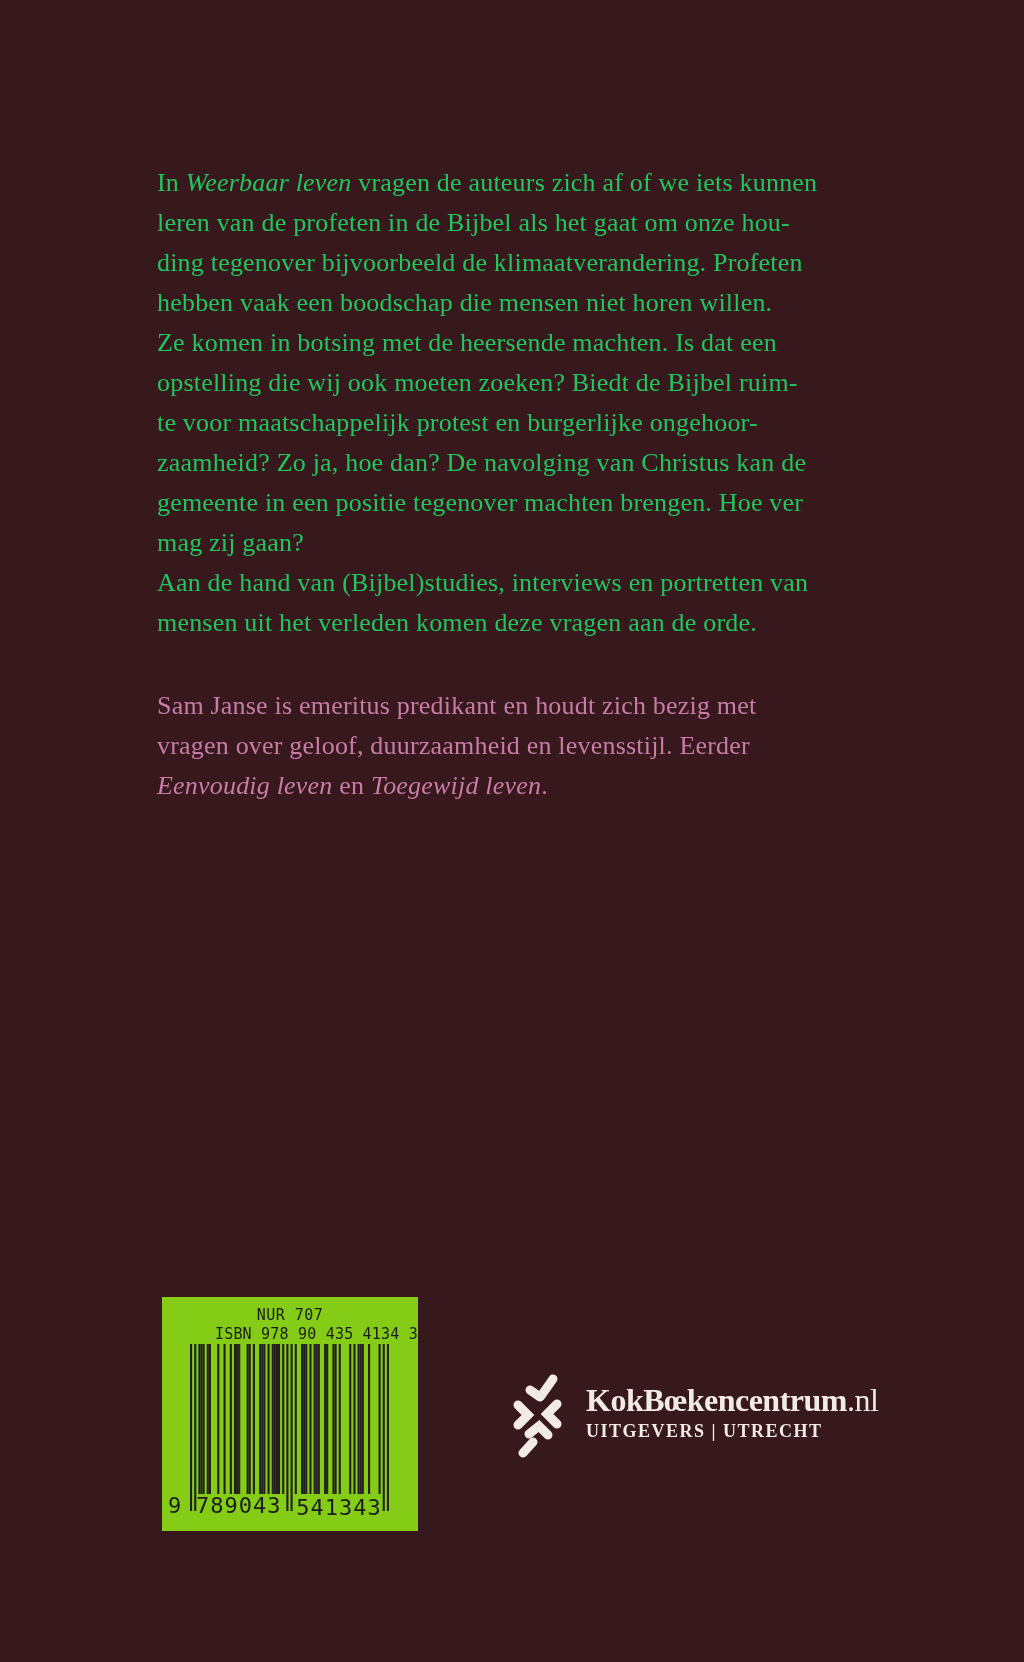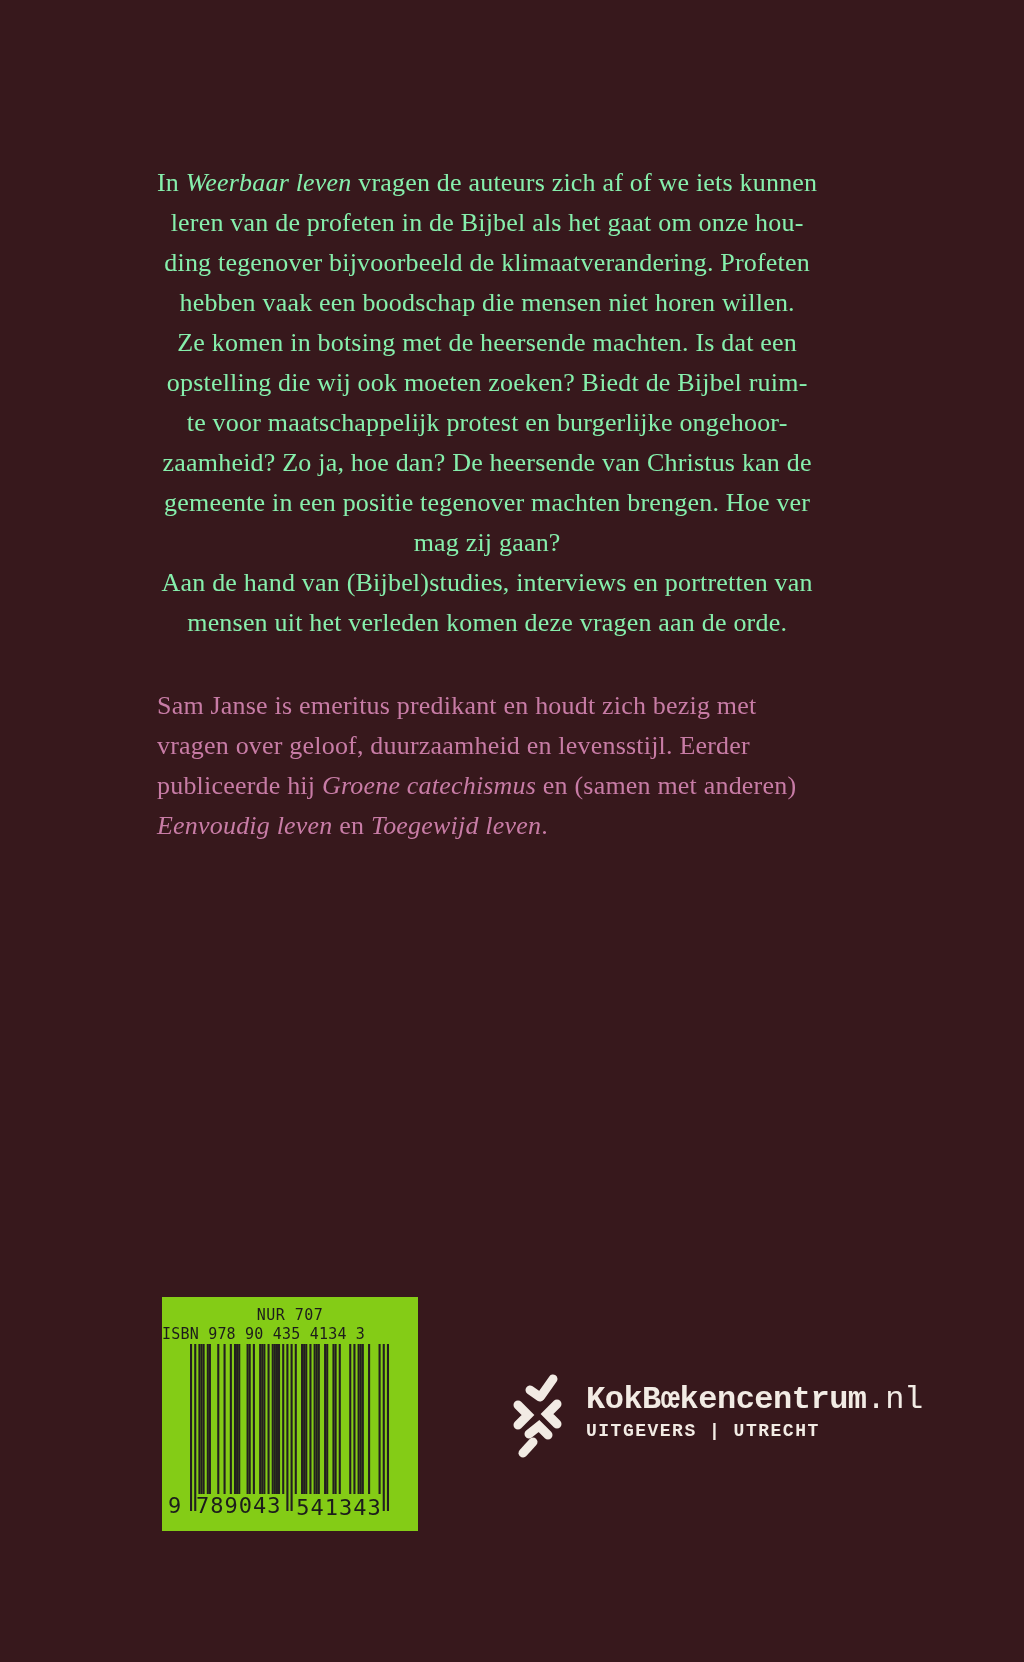--- a/index.html
+++ b/index.html
@@ -6,69 +6,68 @@
   .cover{
     position:relative;
     width:1024px;height:1662px;
     background:#37181c;
     overflow:hidden;
     font-family:"Liberation Serif", serif;
   }
   .textblock{position:absolute;left:157px;white-space:nowrap;}
   .textblock .line{height:40px;line-height:40px;font-size:26px;letter-spacing:0.2px;}
   .textblock em{font-style:italic;}
-  .synopsis{top:163px;color:#86efac;text-align:center;}
+  .synopsis{top:163px;color:#22c55e;}
   .bio{top:686px;color:#c87ca6;}
 
   
   .barcode-box{
     position:absolute;left:162px;top:1297px;width:256px;height:234px;
     background:#84cc16;
     font-family:"DejaVu Sans Mono", monospace;
     color:#1c1c1c;
   }
   .barcode-box .nur{position:absolute;top:9px;left:0;width:100%;text-align:center;font-size:15px;letter-spacing:0.5px;}
-  .barcode-box .isbn{position:absolute;top:28px;left:0;width:100%;text-align:left;font-size:15px;letter-spacing:0.2px;}
+  .barcode-box .isbn{position:absolute;top:28px;left:0;width:100%;text-align:right;font-size:15px;letter-spacing:0.2px;}
   .bars{position:absolute;left:28px;top:47px;}
   .ean-digit-left{position:absolute;left:6px;top:196px;font-size:22px;}
   .ean-group1{position:absolute;left:34px;top:196px;width:90px;text-align:left;font-size:22px;letter-spacing:1px;}
   .ean-group2{position:absolute;left:132px;top:198px;width:90px;text-align:center;font-size:22px;letter-spacing:1px;}
 
   
   .publisher{position:absolute;left:506px;top:1370px;width:420px;height:92px;color:#f2ebe4;}
   .pub-mark{position:absolute;left:0;top:0;}
-  .pub-text{position:absolute;left:80px;top:14px;font-family:Liberation Mono, monospace;}
+  .pub-text{position:absolute;left:80px;top:14px;font-family:Liberation Serif, serif;}
   .pub-name{font-size:32px;font-weight:bold;letter-spacing:-0.5px;line-height:32px;}
   .pub-name .suffix{font-weight:normal;}
   .pub-tagline{margin-top:6px;font-size:18px;font-weight:600;letter-spacing:1.5px;line-height:18px;}
 </style>
 </head>
 <body>
 
 <div class="cover">
 
   <div class="textblock synopsis">
       <div class="line"><span>In </span><em>Weerbaar leven</em><span> vragen de auteurs zich af of we iets kunnen</span></div>
       <div class="line"><span>leren van de profeten in de Bijbel als het gaat om onze hou-</span></div>
       <div class="line"><span>ding tegenover bijvoorbeeld de klimaatverandering. Profeten</span></div>
       <div class="line"><span>hebben vaak een boodschap die mensen niet horen willen.</span></div>
       <div class="line"><span>Ze komen in botsing met de heersende machten. Is dat een</span></div>
       <div class="line"><span>opstelling die wij ook moeten zoeken? Biedt de Bijbel ruim-</span></div>
       <div class="line"><span>te voor maatschappelijk protest en burgerlijke ongehoor-</span></div>
-      <div class="line"><span>zaamheid? Zo ja, hoe dan? De heersende van Christus kan de</span></div>
+      <div class="line"><span>zaamheid? Zo ja, hoe dan? De navolging van Christus kan de</span></div>
       <div class="line"><span>gemeente in een positie tegenover machten brengen. Hoe ver</span></div>
       <div class="line"><span>mag zij gaan?</span></div>
       <div class="line"><span>Aan de hand van (Bijbel)studies, interviews en portretten van</span></div>
       <div class="line"><span>mensen uit het verleden komen deze vragen aan de orde.</span></div>
     </div>
 
   <div class="textblock bio">
       <div class="line"><span>Sam Janse is emeritus predikant en houdt zich bezig met</span></div>
       <div class="line"><span>vragen over geloof, duurzaamheid en levensstijl. Eerder</span></div>
-      <div class="line"><span>publiceerde hij </span><em>Groene catechismus</em><span> en (samen met anderen)</span></div>
       <div class="line"><em>Eenvoudig leven</em><span> en </span><em>Toegewijd leven</em><span>.</span></div>
     </div>
 
   <div class="barcode-box">
     <div class="nur">NUR 707</div>
     <div class="isbn">ISBN 978 90 435 4134 3</div>
     <svg class="bars" id="ean-bars" width="199" height="170">
         <rect x="0.00" y="0" width="2.09" height="167" fill="#231f20"></rect>
         <rect x="4.19" y="0" width="2.09" height="167" fill="#231f20"></rect>
         <rect x="8.38" y="0" width="2.09" height="150" fill="#231f20"></rect>

